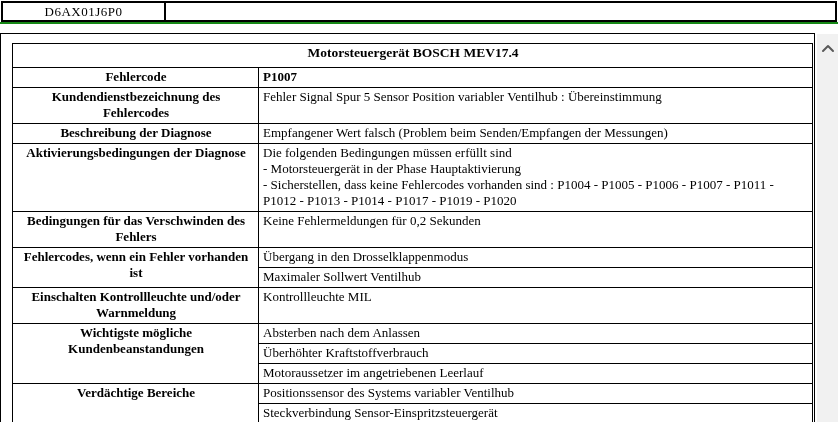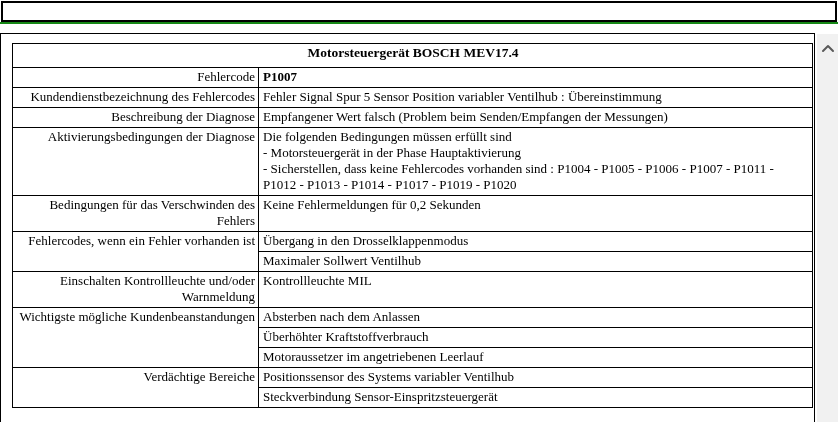--- a/index.html
+++ b/index.html
@@ -78,22 +78,22 @@
   }
   th.tbl-title {
     text-align: center;
     font-weight: bold;
     font-size: 13.5px;
     height: 20px;
     vertical-align: middle;
     padding: 2px;
   }
   th.row-label {
-    text-align: right;
-    font-weight: normal;
+    text-align: center;
+    font-weight: bold;
     width: 243px;
   }
   td.row-value { font-weight: normal; }
   td.row-value.bold { font-weight: bold; }
   .cell-line { min-height: 16px; }
   
   .scrollbar {
     position: absolute;
     right: 0; top: 34px;
     width: 21px;
@@ -107,20 +107,21 @@
     display: flex;
     align-items: center;
     justify-content: center;
   }
   .scroll-up svg { display: block; }
 </style>
 </head>
 <body>
 
 <div class="topbar">
+  <div class="doc-code-cell">D6AX01J6P0</div>
 </div>
 
 <div class="green-rule"></div>
 
 <div class="content-panel">
   <table class="fault-table">
     <colgroup>
       <col style="width:246px">
       <col style="width:554px">
     </colgroup>

